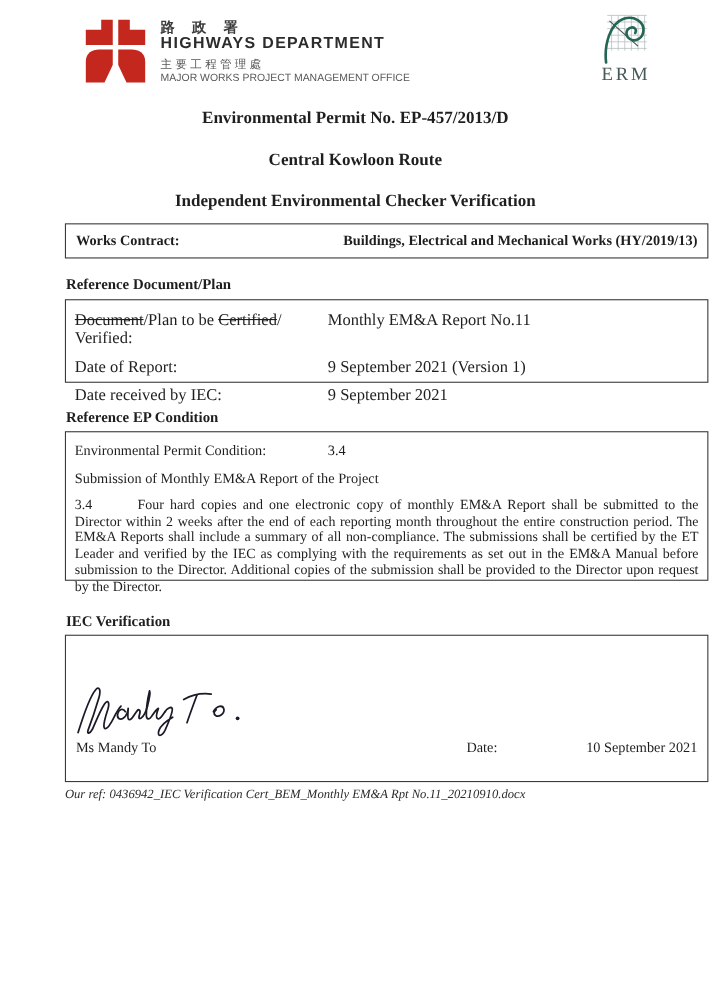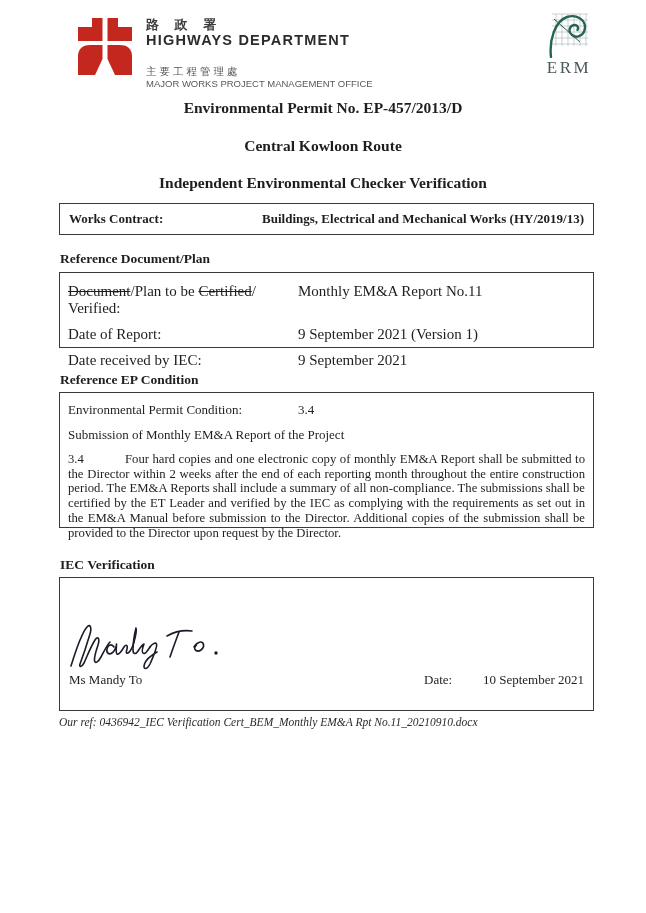--- a/index.html
+++ b/index.html
@@ -11,35 +11,35 @@
     font-family: "Liberation Serif", "DejaVu Serif", serif;
     color: #1e1e1e;
     overflow: hidden;
   }
 
   
   .hyd-logo { position: absolute; left: 76px; top: 15px; width: 58px; height: 62px; }
   .hyd-text { position: absolute; left: 146px; top: 17px; font-family: "Liberation Sans", sans-serif; }
   .hyd-cn-title { font-size: 13px; letter-spacing: 6px; color: #3c3c3c; font-weight: bold; line-height: 15px; }
   .hyd-en-title { font-size: 14.5px; font-weight: bold; letter-spacing: 1.2px; color: #2c2c2c; line-height: 17px; }
-  .hyd-cn-sub  { font-size: 10.5px; letter-spacing: 3px; color: #585858; line-height: 14px; margin-top: 15px; }
+  .hyd-cn-sub  { font-size: 10.5px; letter-spacing: 3px; color: #585858; line-height: 14px; margin-top: 3px; }
   .hyd-en-sub  { font-size: 9.5px; color: #585858; line-height: 12px; }
 
   .erm-block { position: absolute; left: 538px; top: 12px; width: 62px; text-align: center; }
   .erm-logo  { display: block; margin: 0 auto; }
   .erm-label { font-size: 17px; letter-spacing: 2.5px; color: #49585a; line-height: 18px; margin-top: 1px; }
 
   
   .doc-title { position: absolute; left: 0; width: 100%; text-align: center; font-weight: bold; font-size: 15.5px; }
   .title-1 { top: 99px; }
   .title-2 { top: 137px; }
   .title-3 { top: 174px; }
 
   
-  .box { position: absolute; left: 59px; width: 535px; border: 1px solid #3a3a3a; background: #fff; }
+  .box { position: absolute; left: 59px; width: 585px; border: 1px solid #3a3a3a; background: #fff; }
   .section-heading { position: absolute; left: 60px; font-weight: bold; font-size: 13.5px; }
 
   .works-box { top: 203px; height: 32px; display: flex; align-items: center; justify-content: space-between; padding: 0 9px; font-weight: bold; font-size: 13px; }
 
   .heading-refdoc { top: 251px; }
   .refdoc-box { top: 272px; height: 76px; padding: 7px 8px; font-size: 15px; }
   .kv-row { display: flex; margin: 3px 0 9px 0; }
   .kv-row:last-child { margin-bottom: 0; justify-content: center; }
   .kv-label { width: 230px; flex: 0 0 230px; }
   .kv-value { flex: 1; }

